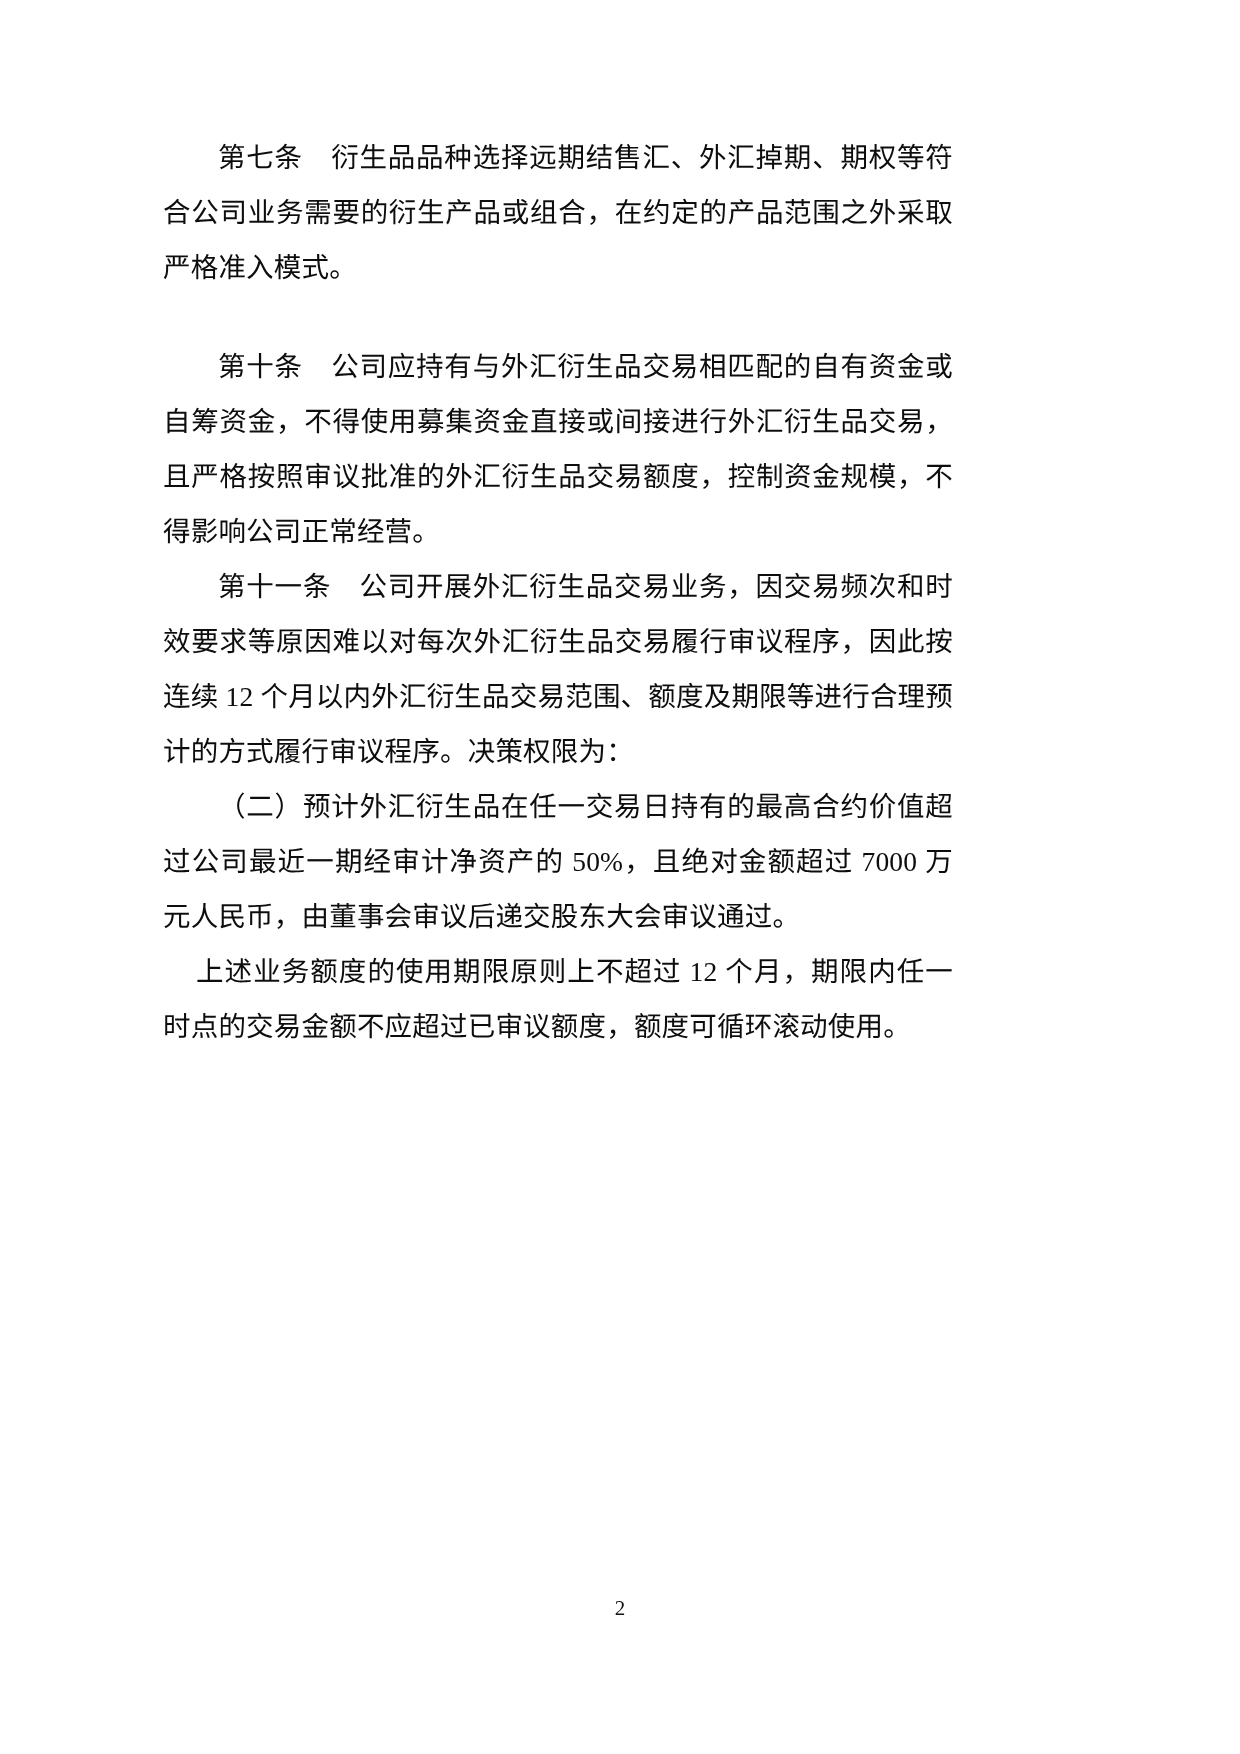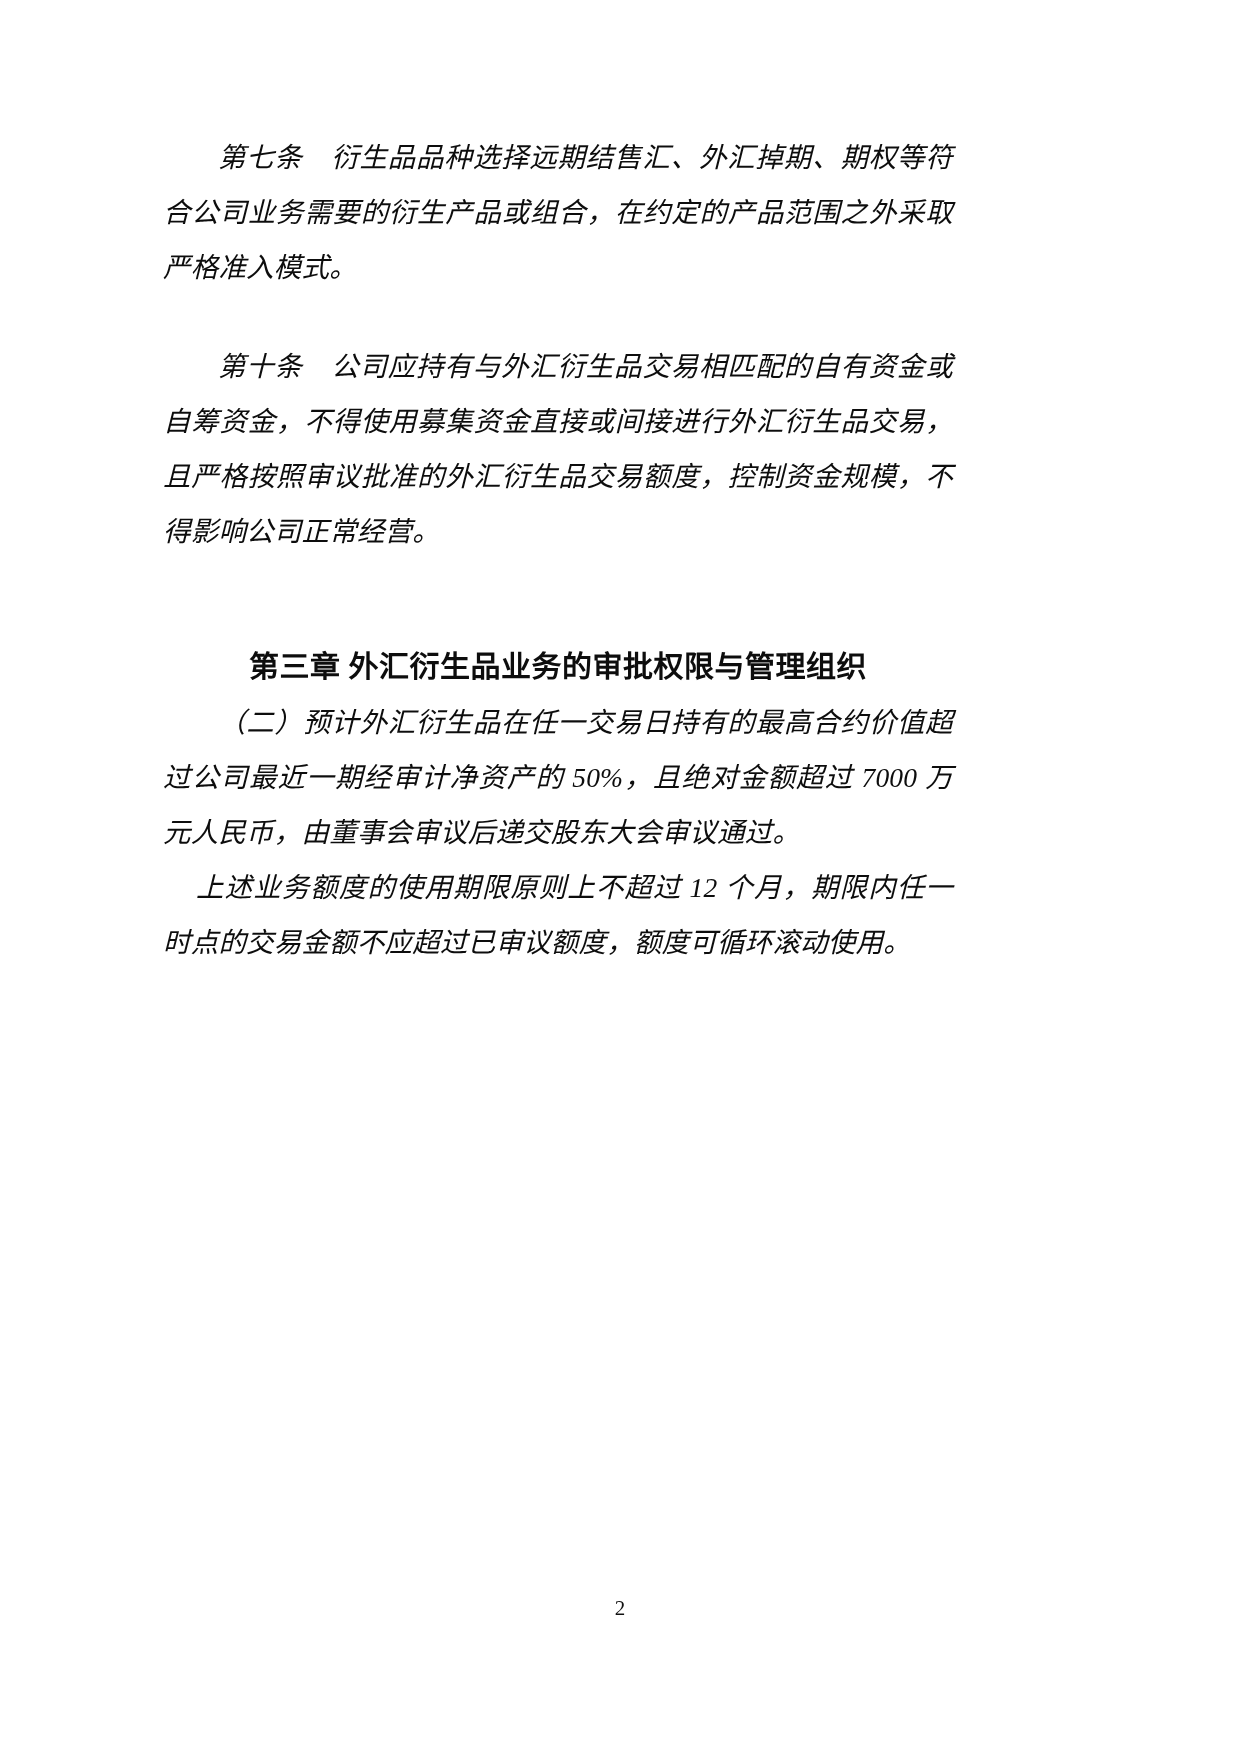--- a/index.html
+++ b/index.html
@@ -25,21 +25,20 @@
   }
   .para {
     font-family: "Liberation Serif", "DejaVu Serif", serif;
     font-size: 27.5px;
     line-height: 55px;
     color: #0d0d0d;
     text-align: justify;
     text-justify: inter-ideograph;
     margin: 0;
     letter-spacing: 0.2px;
-    font-style: italic;
   }
   
   .para.indent2 {
     text-indent: 2em;
   }
   
   .para.indent1 {
     text-indent: 1.2em;
   }
   
@@ -73,22 +72,22 @@
 
 <div class="page">
   <div class="content">
 
     <p class="para indent2 gap-none">第七条　衍生品品种选择远期结售汇、外汇掉期、期权等符合公司业务需要的衍生产品或组合，在约定的产品范围之外采取严格准入模式。</p>
 
 
 
     <p class="para indent2 gap-lg">第十条　公司应持有与外汇衍生品交易相匹配的自有资金或自筹资金，不得使用募集资金直接或间接进行外汇衍生品交易，且严格按照审议批准的外汇衍生品交易额度，控制资金规模，不得影响公司正常经营。</p>
 
-    <h2 class="chapter-heading heading-block">第三章 外汇衍生品业务的审批权限与管理组织</h2>
 
+    <p class="para indent2 gap-none">第十一条　公司开展外汇衍生品交易业务，因交易频次和时效要求等原因难以对每次外汇衍生品交易履行审议程序，因此按连续 12 个月以内外汇衍生品交易范围、额度及期限等进行合理预计的方式履行审议程序。决策权限为：</p>
 
 
     <p class="para indent2 gap-none">（二）预计外汇衍生品在任一交易日持有的最高合约价值超过公司最近一期经审计净资产的 50%，且绝对金额超过 7000 万元人民币，由董事会审议后递交股东大会审议通过。</p>
 
     <p class="para indent1 gap-none">上述业务额度的使用期限原则上不超过 12 个月，期限内任一时点的交易金额不应超过已审议额度，额度可循环滚动使用。</p>
 
   </div>
 
   <div class="page-number">2</div>
 </div>

